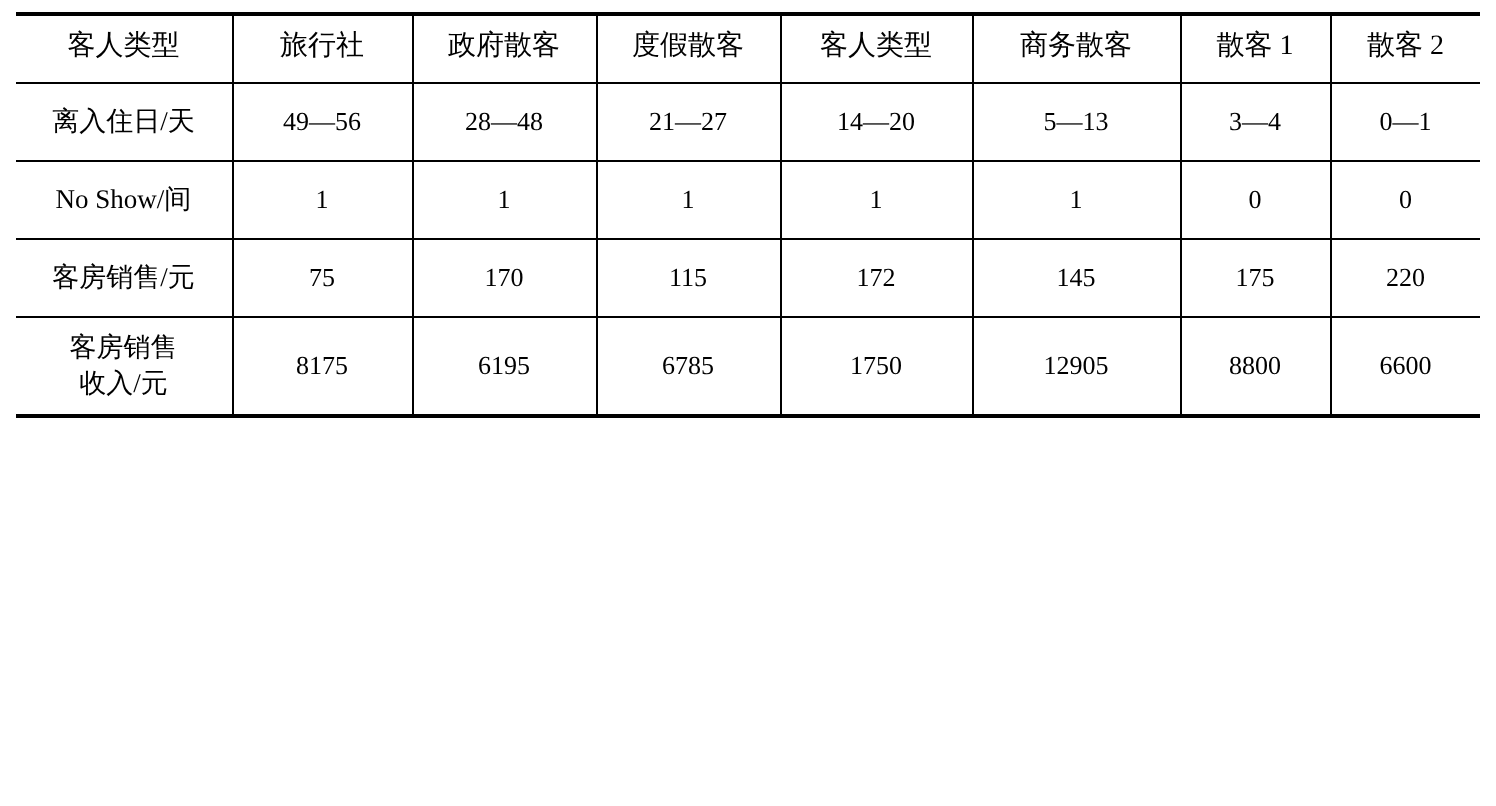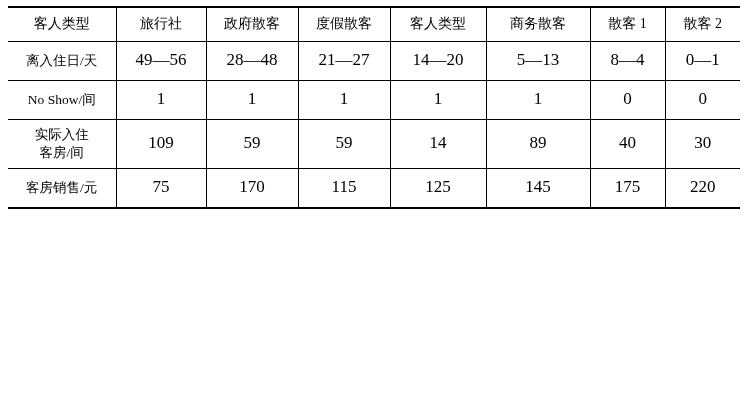--- a/index.html
+++ b/index.html
@@ -73,21 +73,21 @@
     border-bottom: 2px solid #000;
   }
 
   .rowlabel {
     font-size: 13.5px;
   }
   .rowlabel .l2 {
     display: block;
   }
   .val {
-    font-size: 17px;
+    font-size: 13px;
   }
   .tall td { height: 42px; }
   .short td { height: 32px; font-family: Liberation Serif, serif; }
 </style>
 </head>
 <body>
 
 <div class="sheet">
   <table class="data-table">
     <colgroup>
@@ -116,62 +116,62 @@
 
       <tr class="short">
         <td class="rowlabel">
           <span>离入住日/天</span>
         </td>
         <td class="val">49—56</td>
         <td class="val">28—48</td>
         <td class="val">21—27</td>
         <td class="val">14—20</td>
         <td class="val">5—13</td>
-        <td class="val">8—4</td>
+        <td class="val">3—4</td>
         <td class="val">0—1</td>
       </tr>
 
 
 
       <tr class="short">
         <td class="rowlabel">
           <span>No Show/间</span>
         </td>
         <td class="val">1</td>
         <td class="val">1</td>
         <td class="val">1</td>
         <td class="val">1</td>
         <td class="val">1</td>
         <td class="val">0</td>
         <td class="val">0</td>
       </tr>
 
-      <tr class="tall">
-        <td class="rowlabel">
-          <span>实际入住</span>
-          <span class="l2">客房/间</span>
-        </td>
-        <td class="val">109</td>
-        <td class="val">59</td>
-        <td class="val">59</td>
-        <td class="val">14</td>
-        <td class="val">89</td>
-        <td class="val">40</td>
-        <td class="val">30</td>
-      </tr>
 
       <tr class="short">
         <td class="rowlabel">
           <span>客房销售/元</span>
         </td>
         <td class="val">75</td>
         <td class="val">170</td>
         <td class="val">115</td>
-        <td class="val">125</td>
+        <td class="val">172</td>
         <td class="val">145</td>
         <td class="val">175</td>
         <td class="val">220</td>
       </tr>
 
+      <tr class="tall">
+        <td class="rowlabel">
+          <span>客房销售</span>
+          <span class="l2">收入/元</span>
+        </td>
+        <td class="val">8175</td>
+        <td class="val">6195</td>
+        <td class="val">6785</td>
+        <td class="val">1750</td>
+        <td class="val">12905</td>
+        <td class="val">8800</td>
+        <td class="val">6600</td>
+      </tr>
 
     </tbody>
   </table>
 </div>
 
 </body></html>

